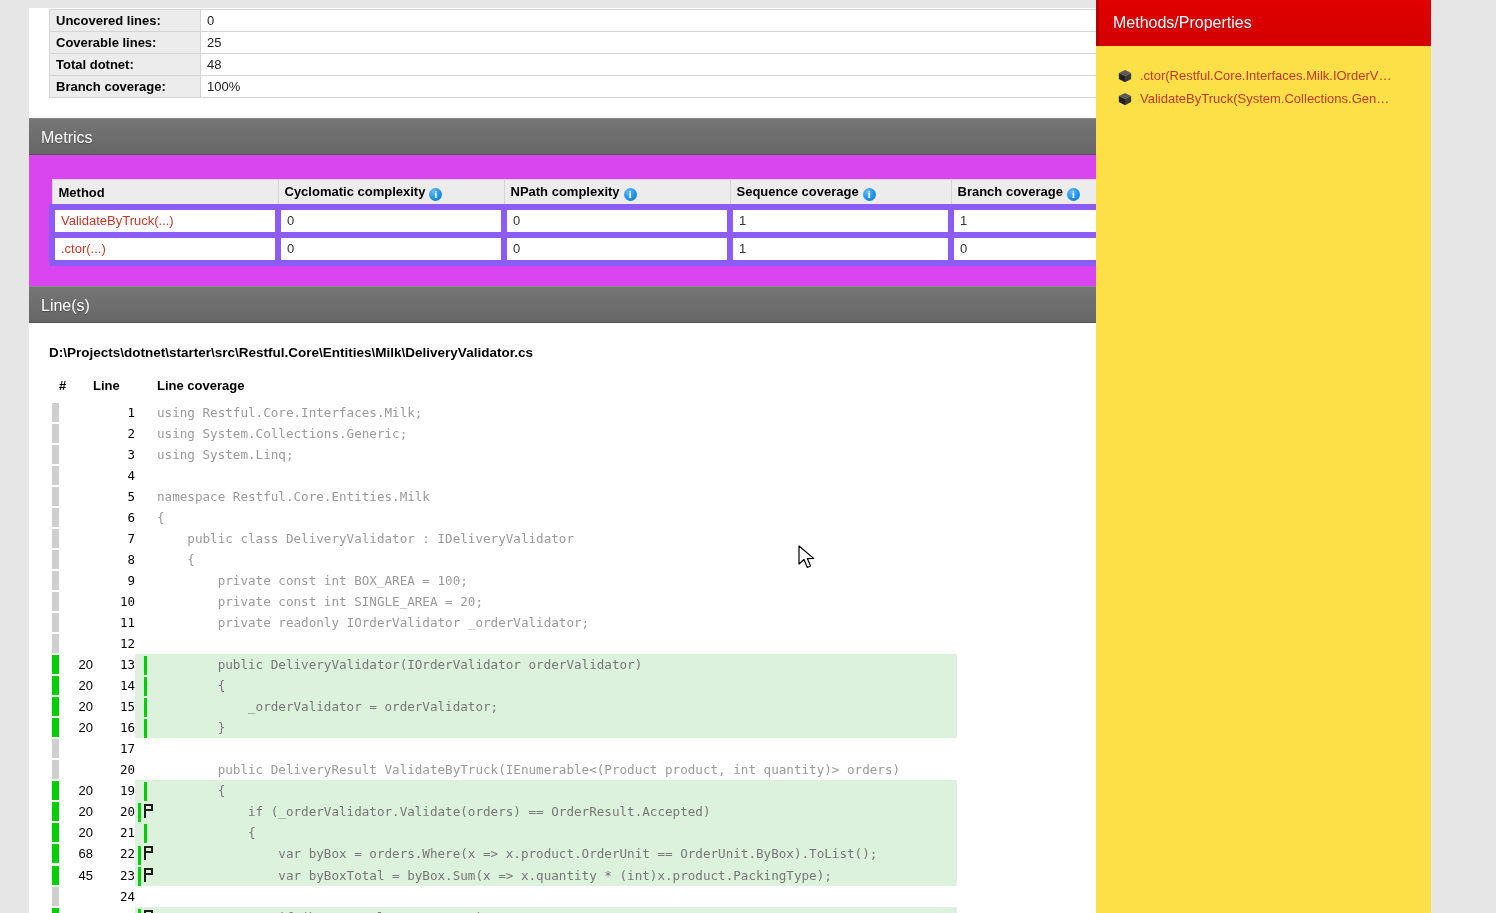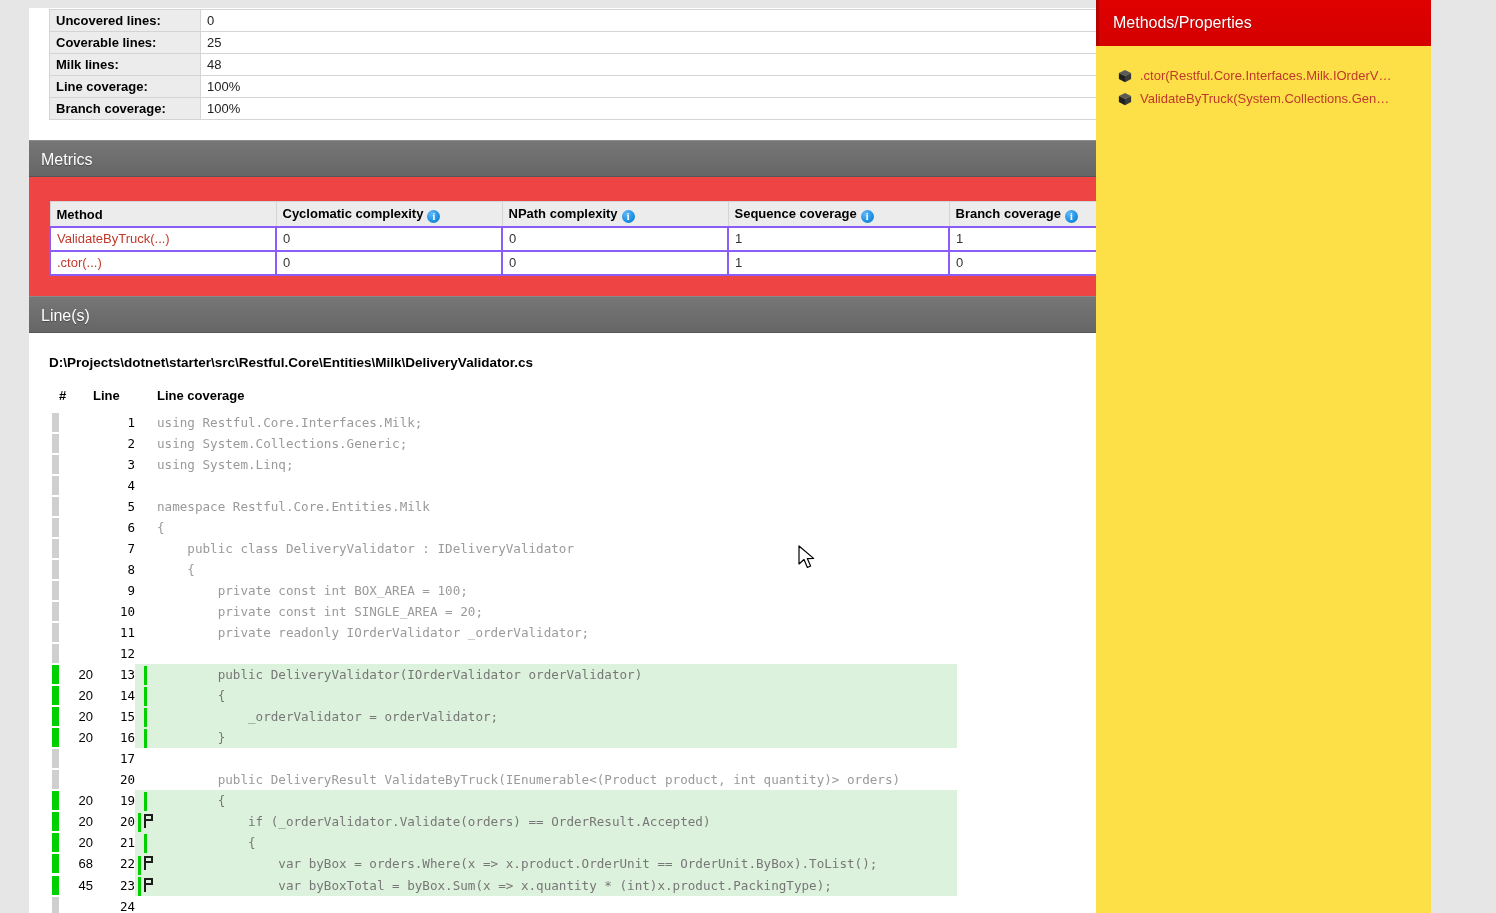--- a/index.html
+++ b/index.html
@@ -90,42 +90,42 @@
     line-height: 37px;
     padding-left: 12px;
     box-sizing: border-box;
     border-top: 1px solid #8a8a8a;
     border-bottom: 1px solid #555;
     text-shadow: 0 1px 1px rgba(0,0,0,.35);
   }
 
   
   .metrics-wrap {
-    background: #ef4444;
+    background: #d946ef;
     padding: 24px 20px 20px 20px;
     box-sizing: border-box;
   }
   table.metrics {
     border-collapse: collapse;
     width: 1120px;
     font-size: 13px;
     table-layout: fixed;
   }
   table.metrics th {
     background: #ececec;
     border: 1px solid #d4d4d4;
     text-align: left;
     font-weight: bold;
     padding: 3px 6px;
     height: 17px;
     line-height: 17px;
     white-space: nowrap;
   }
   table.metrics td {
-    border: 2px solid #8b5cf6;
+    border: 6px solid #8b5cf6;
     padding: 3px 6px;
     height: 16px;
     line-height: 16px;
     background: #fff;
     color: #333;
     white-space: nowrap;
   }
   table.metrics td.method a {
     color: #c0392b;
     text-decoration: none;
@@ -325,26 +325,22 @@
         <tbody id="summary-body">
             <tr>
               <td class="k">Uncovered lines:</td>
               <td class="v">0</td>
             </tr>
             <tr>
               <td class="k">Coverable lines:</td>
               <td class="v">25</td>
             </tr>
             <tr>
-              <td class="k">Milk lines:</td>
+              <td class="k">Total dotnet:</td>
               <td class="v">48</td>
-            </tr>
-            <tr>
-              <td class="k">Line coverage:</td>
-              <td class="v">100%</td>
             </tr>
             <tr>
               <td class="k">Branch coverage:</td>
               <td class="v">100%</td>
             </tr>
           </tbody>
       </table>
     </div>
     <div class="summary-spacer"></div>
 

